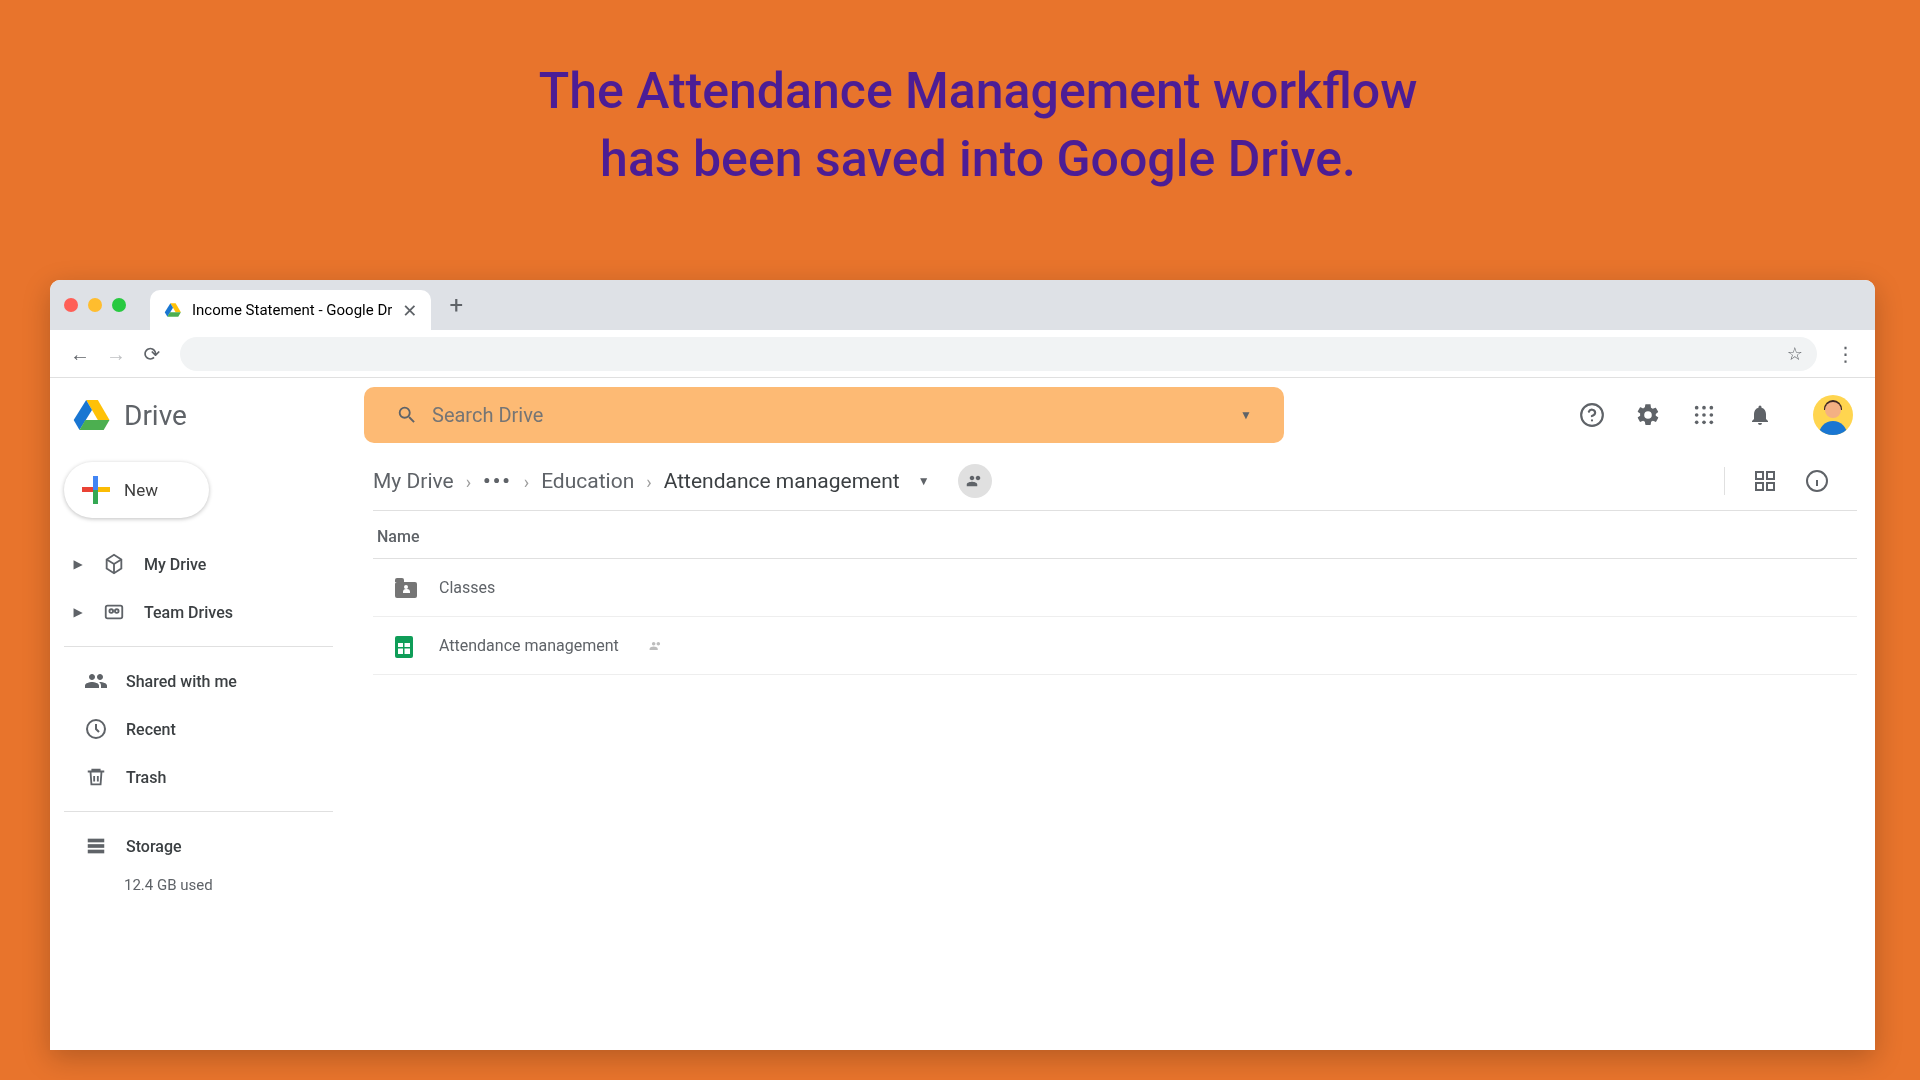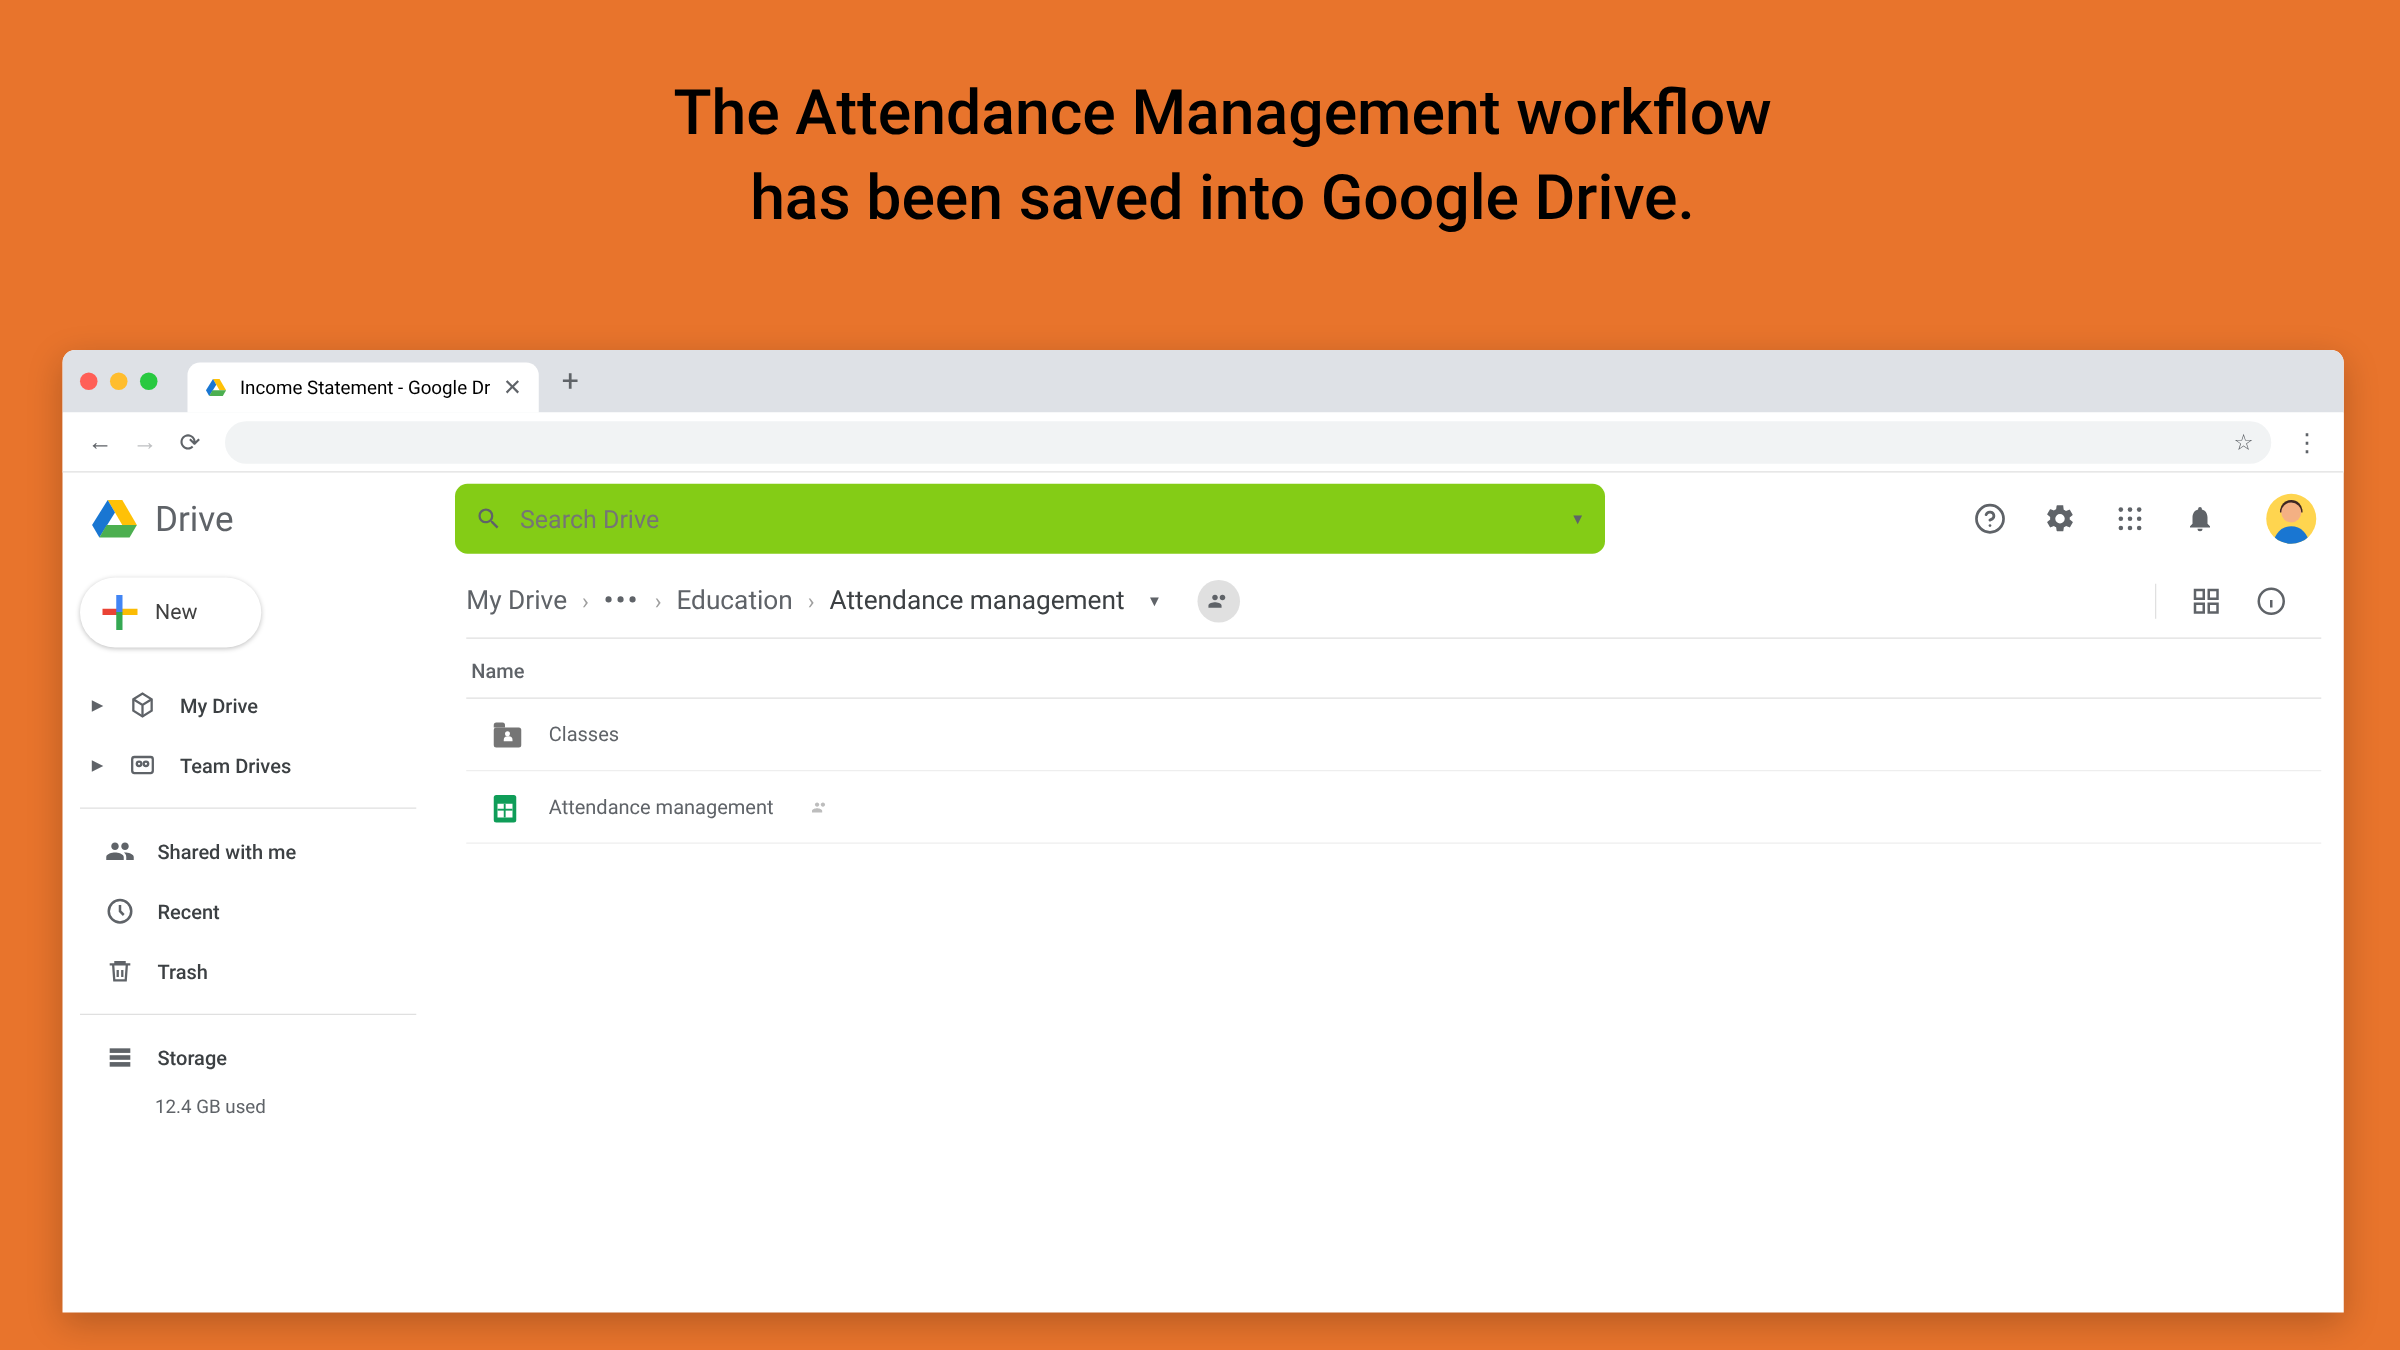--- a/index.html
+++ b/index.html
@@ -1,37 +1,37 @@
 <!DOCTYPE html>
 <html><head>
 <meta charset="utf-8">
 <style>
 * { margin: 0; padding: 0; box-sizing: border-box; font-family: -apple-system, BlinkMacSystemFont, "Segoe UI", Roboto, Arial, sans-serif; }
 body { background: #e8742c; width: 1920px; height: 1080px; overflow: hidden; }
-.page-title { color: #000000; font-size: 50px; font-weight: 500; text-align: center; padding: 58px 40px 0; line-height: 1.35; margin-left: 36px; }
+.page-title { color: #4c1d95; font-size: 50px; font-weight: 500; text-align: center; padding: 58px 40px 0; line-height: 1.35; margin-left: 36px; }
 .window { position: absolute; left: 50px; top: 280px; width: 1825px; height: 770px; background: white; border-radius: 10px 10px 0 0; box-shadow: 0 8px 28px rgba(0,0,0,0.22); overflow: hidden; }
 .tabbar { height: 50px; background: #dee1e6; display: flex; align-items: center; padding-left: 14px; }
 .traffic-lights { display: flex; gap: 10px; padding-right: 24px; }
 .tl { width: 14px; height: 14px; border-radius: 50%; }
 .tl-close { background: #ff5f57; }
 .tl-min { background: #ffbd2e; }
 .tl-max { background: #28c940; }
 .tab { background: white; border-radius: 10px 10px 0 0; height: 40px; margin-top: 10px; display: flex; align-items: center; padding: 0 14px; gap: 10px; min-width: 280px; }
 .tab-title { font-size: 15px; color: #000000; flex: 1; white-space: nowrap; overflow: hidden; text-overflow: ellipsis; }
 .tab-close { color: #5f6368; font-size: 18px; cursor: pointer; }
 .new-tab { color: #5f6368; font-size: 24px; padding: 0 18px; cursor: pointer; }
 .url-row { height: 48px; background: white; display: flex; align-items: center; padding: 0 12px; border-bottom: 1px solid #e0e0e0; }
 .nav-btn { width: 36px; color: #5f6368; font-size: 20px; text-align: center; cursor: pointer; }
 .omnibox { flex: 1; height: 34px; background: #f1f3f4; border-radius: 17px; margin: 0 10px; position: relative; }
 .star { position: absolute; right: 14px; top: 6px; color: #5f6368; font-size: 18px; }
 .menu-dots { width: 36px; text-align: center; color: #5f6368; font-size: 20px; cursor: pointer; letter-spacing: -1px; }
 .drive-header { height: 74px; display: flex; align-items: center; padding: 0 22px; }
 .drive-logo { display: flex; align-items: center; gap: 12px; width: 292px; }
 .drive-logo-txt { font-size: 28px; color: #5f6368; }
-.searchbox { width: 920px; height: 56px; background: #84cc16; border-radius: 10px; display: flex; align-items: center; padding: 0 16px; gap: 14px; }
+.searchbox { width: 920px; height: 56px; background: #fdba74; border-radius: 10px; display: flex; align-items: center; padding: 0 32px; gap: 14px; }
 .searchbox input { background: transparent; border: none; outline: none; font-size: 20px; color: #5f6368; flex: 1; }
 .search-dd { color: #5f6368; font-size: 12px; }
 .hdr-actions { margin-left: auto; display: flex; align-items: center; gap: 30px; }
 .hdr-icon { width: 26px; height: 26px; color: #5f6368; cursor: pointer; display: flex; align-items: center; justify-content: center; }
 .avatar { width: 40px; height: 40px; border-radius: 50%; background: #ffd54f; position: relative; overflow: hidden; margin-left: 10px; }
 .avatar-head { width: 16px; height: 16px; background: #f4b083; border-radius: 50%; position: absolute; top: 7px; left: 12px; }
 .avatar-hair { width: 18px; height: 10px; background: #3e2723; border-radius: 9px 9px 0 0; position: absolute; top: 5px; left: 11px; }
 .avatar-body { width: 28px; height: 20px; background: #1976d2; border-radius: 14px 14px 0 0; position: absolute; bottom: -6px; left: 6px; }
 .content-area { display: flex; height: calc(100% - 172px); }
 .sidebar { width: 305px; padding: 10px 0 0 14px; }

